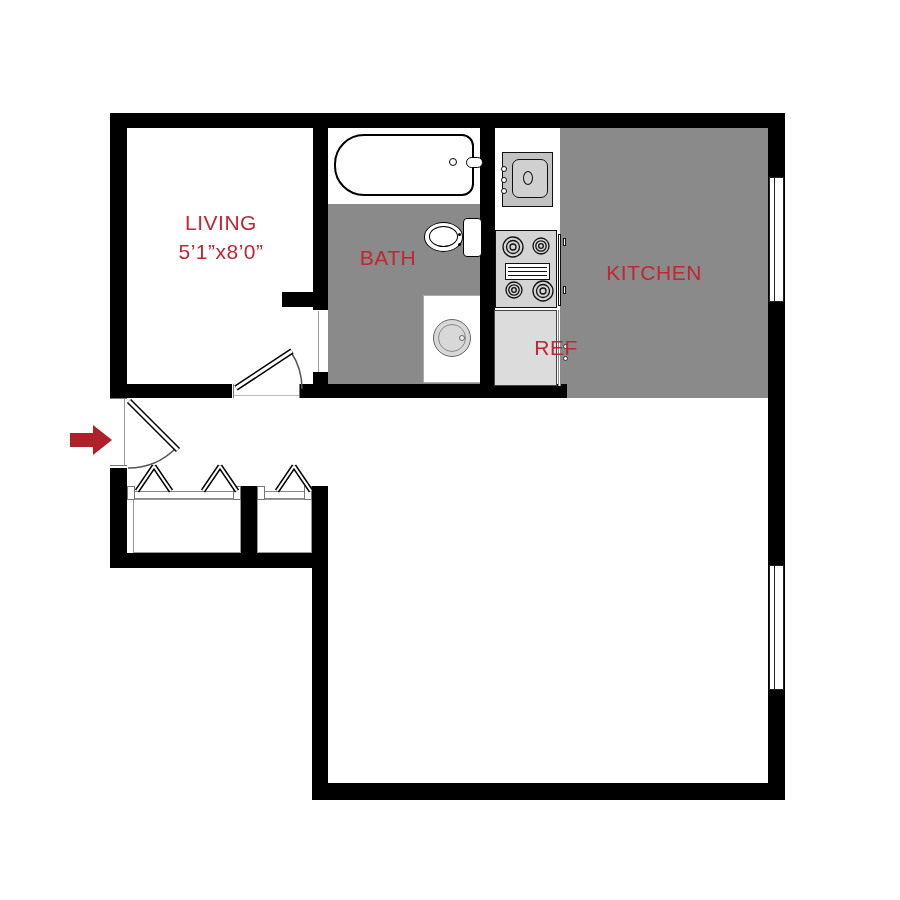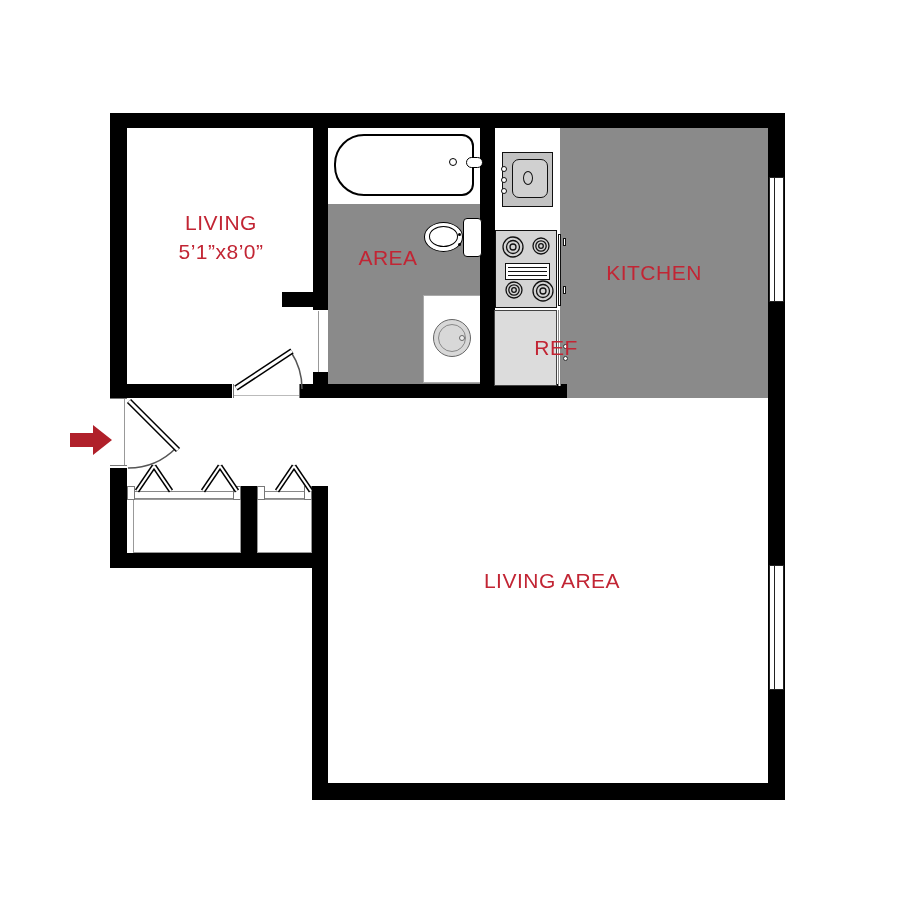--- a/index.html
+++ b/index.html
@@ -151,20 +151,19 @@
       <circle cx="543" cy="291" r="10"></circle>
         <circle cx="543" cy="291" r="6.5"></circle>
         <circle cx="543" cy="291" r="3"></circle>
     </g>
   </svg>
 
   <div class="label" style="left:221px;top:208px;">
     <div>LIVING</div>
     <div>5’1”x8’0”</div>
   </div>
-  <div class="label" style="left:388px;top:243px;">AREA</div>
+  <div class="label" style="left:388px;top:243px;">BATH</div>
   <div class="label" style="left:654px;top:231px;margin-top:27px;">KITCHEN</div>
   <div class="label" style="left:556px;top:333px;">REF</div>
   <div class="label" style="left:552px;top:567px;line-height:28px;">
-    <div>LIVING AREA</div>
   </div>
 
 </div>
 
 </body></html>

